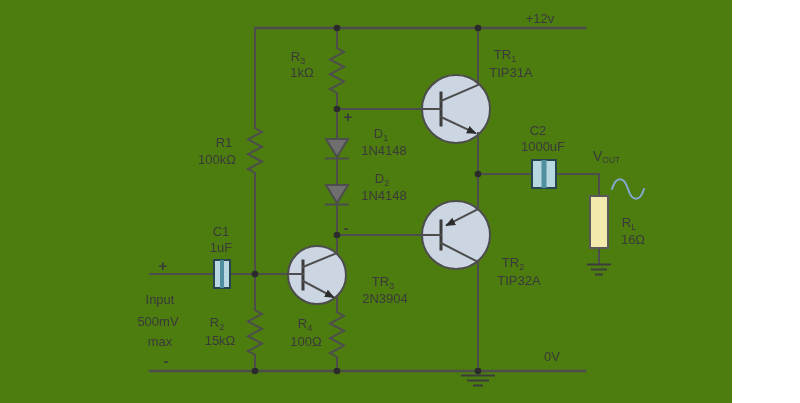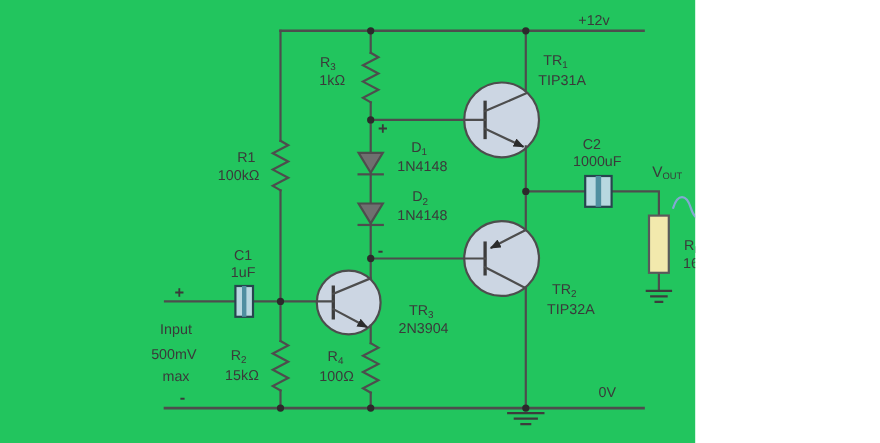--- a/index.html
+++ b/index.html
@@ -1,16 +1,16 @@
 <!DOCTYPE html>
 <html><head>
 <meta charset="utf-8">
 <style>
   html,body{margin:0;padding:0;background:#ffffff;}
-  .stage{position:relative;width:632px;height:403px;background:#22c55e;overflow:hidden;
+  .stage{position:relative;width:732px;height:403px;background:#4d7c0f;overflow:hidden;
          font-family:"Liberation Sans",sans-serif;}
   svg{display:block;}
   .wire{stroke:#4d4d4d;stroke-width:2;fill:none;stroke-linecap:square;}
   .rail{stroke:#4d4d4d;stroke-width:2.4;fill:none;stroke-linecap:square;}
   .bar{stroke:#3c3c3c;stroke-width:3;fill:none;stroke-linecap:square;}
   .gnd{stroke:#3c3c3c;stroke-width:2;fill:none;stroke-linecap:square;}
   .dot{fill:#2b2b2b;stroke:none;}
   .sym{stroke:#4d4d4d;stroke-width:2;}
   text{font-family:"Liberation Sans",sans-serif;font-size:13px;fill:#3a3a3a;}
   .sub{font-size:9px;}

